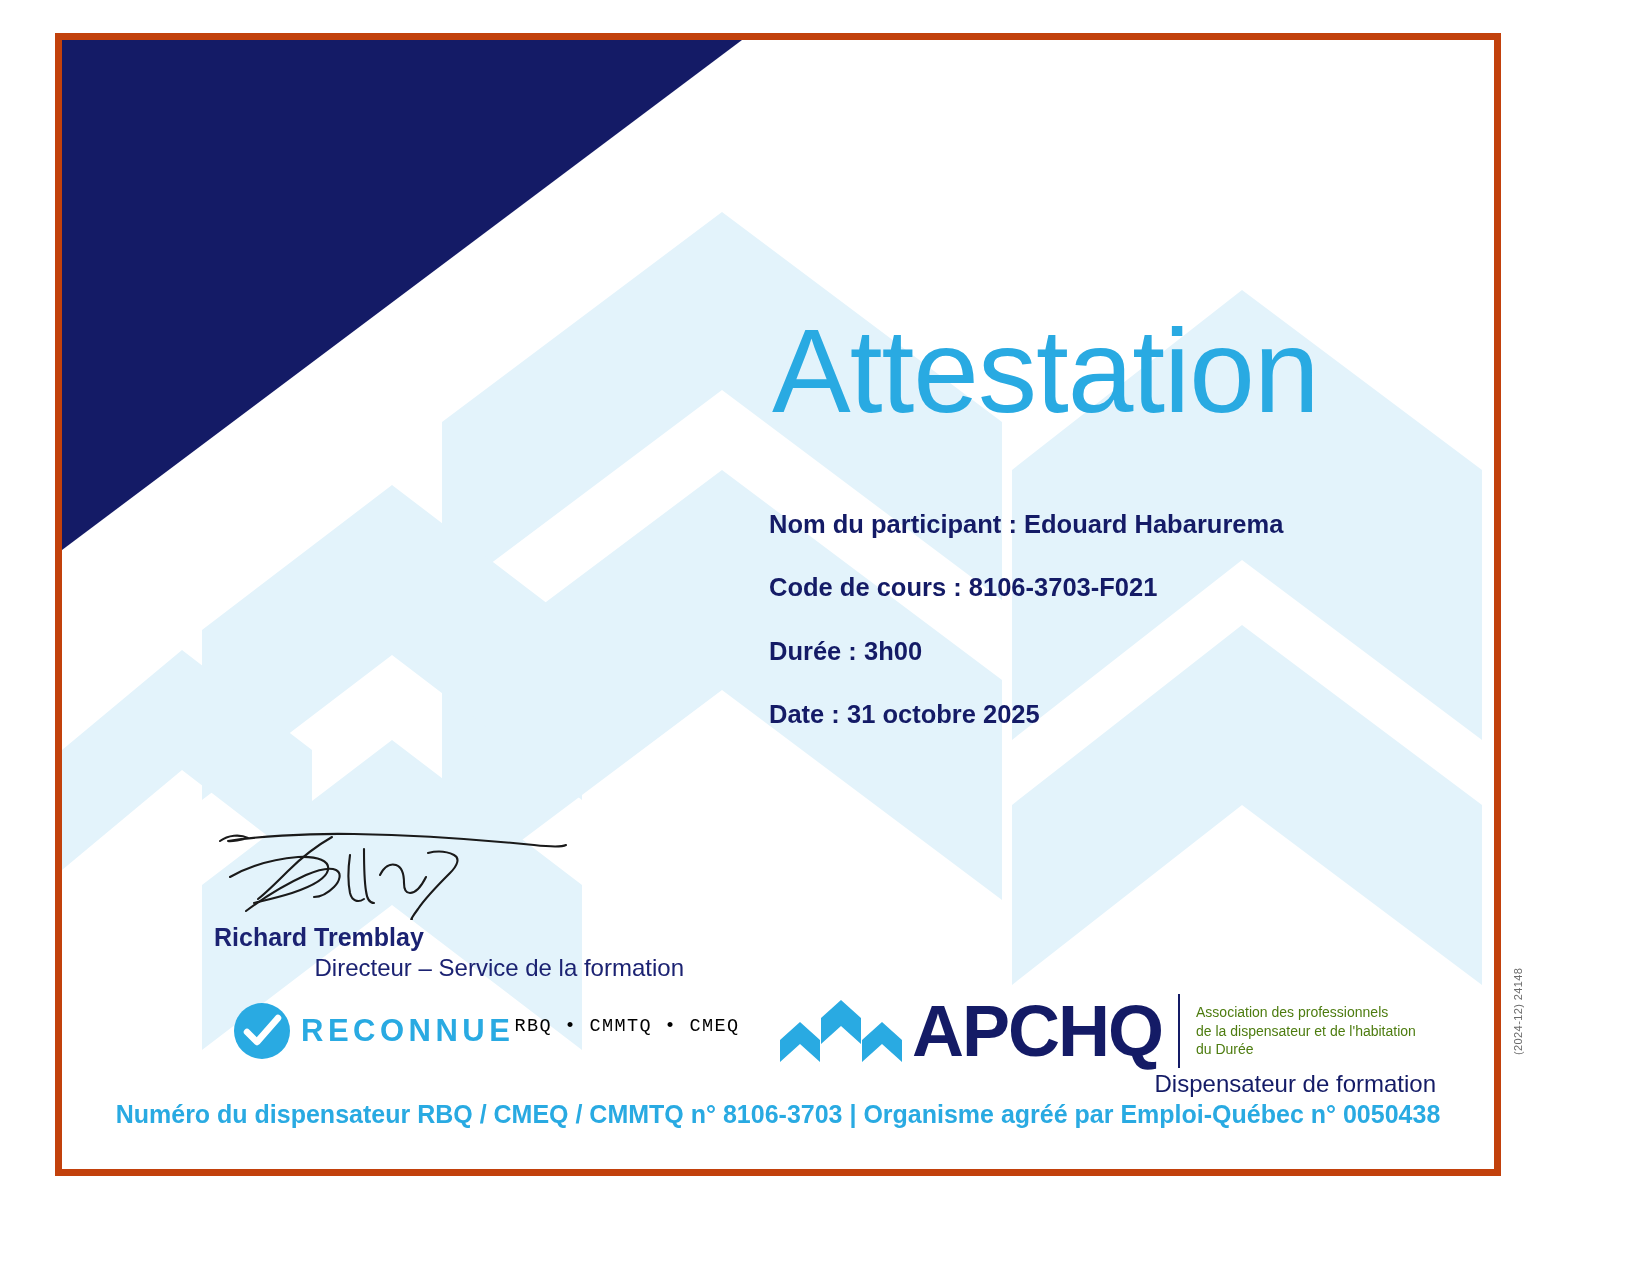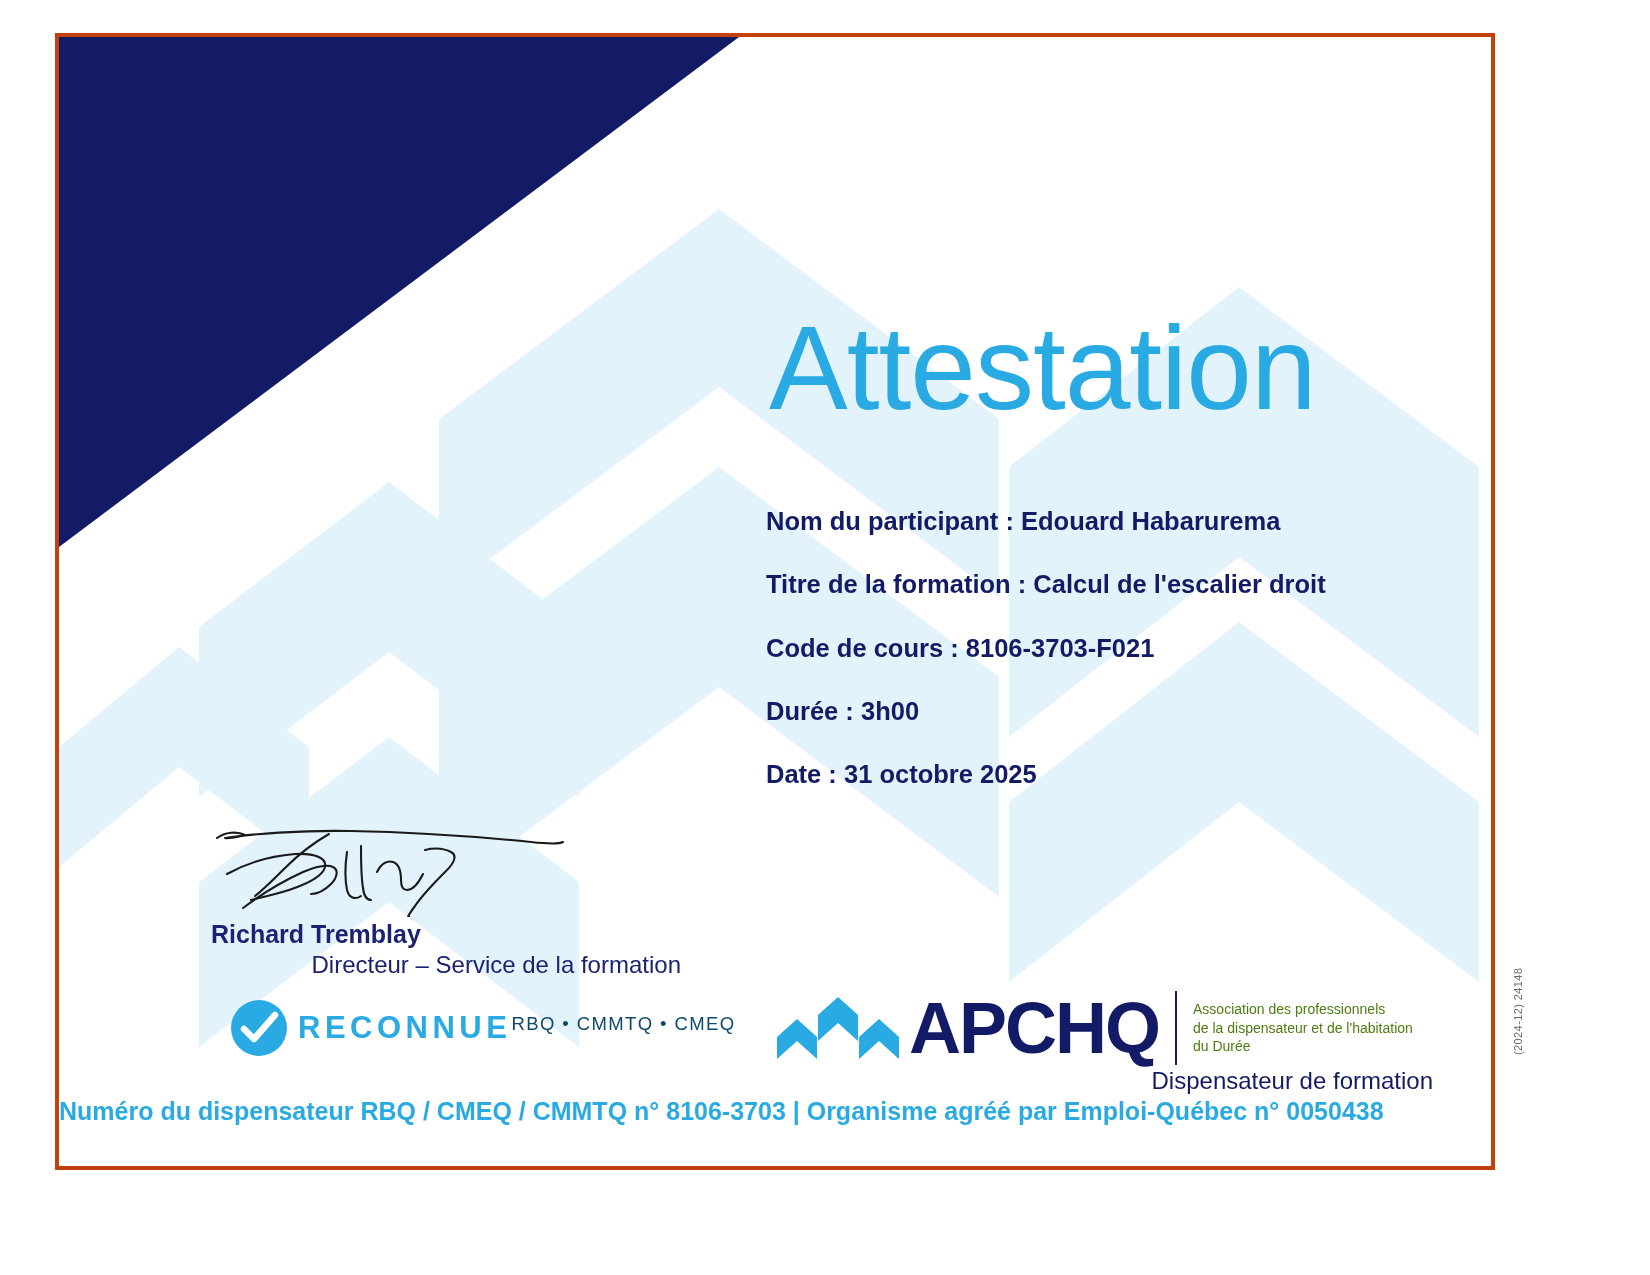--- a/index.html
+++ b/index.html
@@ -16,21 +16,21 @@
   }
 
   
   #certificate {
     position: absolute;
     left: 55px;
     top: 33px;
     width: 1432px;
     height: 1129px;
     background: #ffffff;
-    border: 4px solid #c2410c;
+    border: 7px solid #c2410c;
     overflow: hidden;
   }
 
   
   #watermarks {
     position: absolute;
     inset: 0;
     overflow: hidden;
     pointer-events: none;
   }
@@ -130,24 +130,25 @@
   #reconnue-main {
     font-size: 31px;
     font-weight: bold;
     color: #29aae2;
     letter-spacing: 4.5px;
     line-height: 1.02;
   }
   #reconnue-sub {
     font-size: 18.5px;
     font-weight: 400;
-    color: #0c4a6e;
+    color: #000000;
     letter-spacing: 1.4px;
     line-height: 1.1;
     margin-top: 2px;
+    font-family: Liberation Mono, monospace;
   }
 
   
   #apchq-logo {
     position: absolute;
     left: 718px;
     top: 948px;
     display: flex;
     align-items: center;
     margin-top: 6px;
@@ -188,20 +189,21 @@
     color: #141b66;
     white-space: nowrap;
   }
 
   
   #footer-line {
     position: absolute;
     left: 0;
     right: 0;
     top: 1060px;
+    text-align: center;
     font-size: 25px;
     font-weight: bold;
     color: #29aae2;
     white-space: nowrap;
   }
 
   
   #side-code {
     position: absolute;
     left: 1512px;
@@ -236,24 +238,20 @@
   </svg>
 
   <div id="corner-triangle"></div>
 
   <div id="title">Attestation</div>
 
   <div id="details">
     <div class="detail-row">
       <span class="detail-label">Nom du participant :</span>
       <span class="detail-value">Edouard Habarurema</span>
-    </div>
-    <div class="detail-row">
-      <span class="detail-label">Titre de la formation :</span>
-      <span class="detail-value">Calcul de l'escalier droit</span>
     </div>
     <div class="detail-row">
       <span class="detail-label">Code de cours :</span>
       <span class="detail-value">8106-3703-F021</span>
     </div>
     <div class="detail-row">
       <span class="detail-label">Durée :</span>
       <span class="detail-value">3h00</span>
     </div>
     <div class="detail-row">

